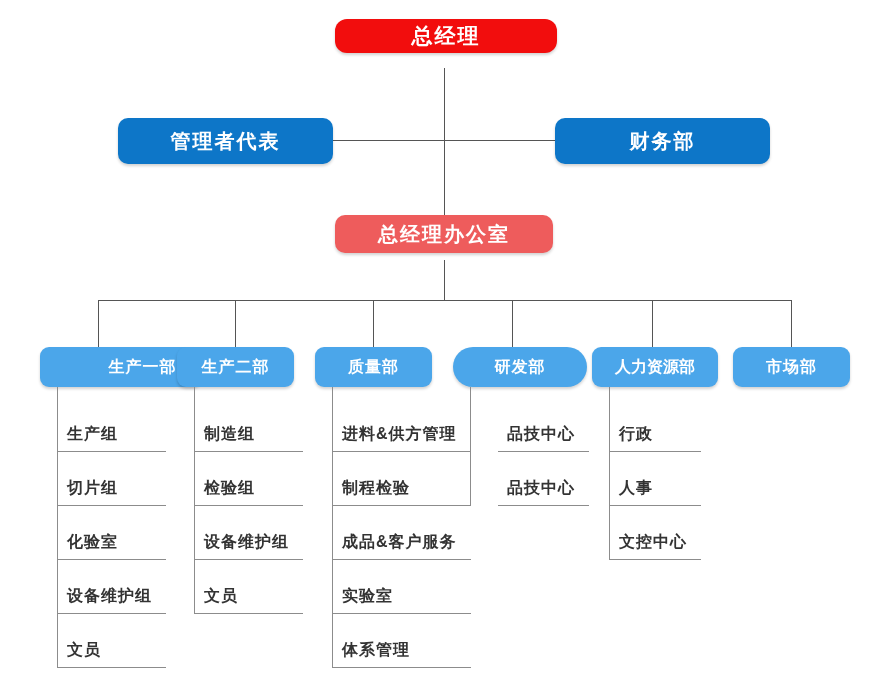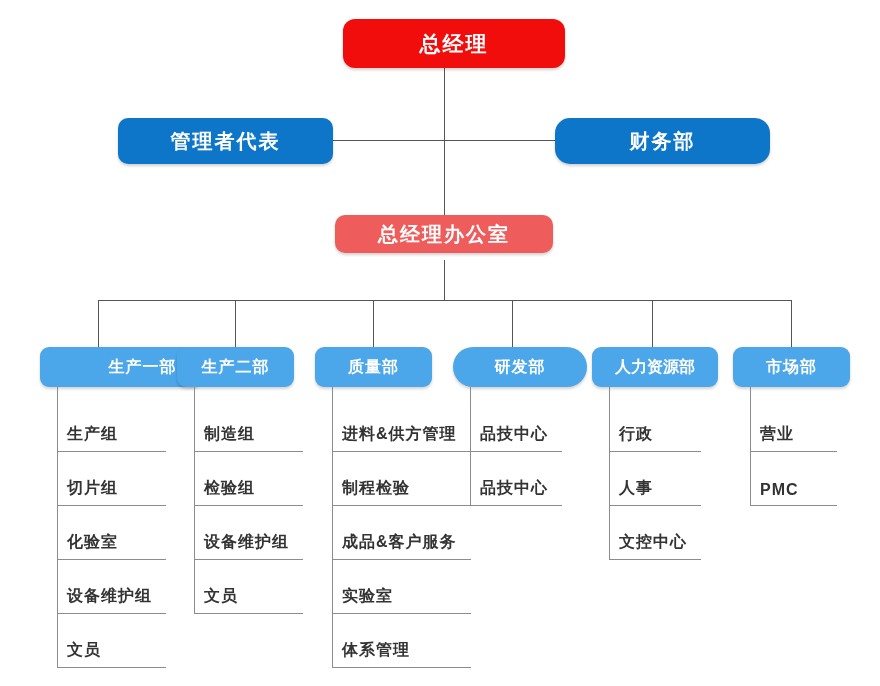--- a/index.html
+++ b/index.html
@@ -17,29 +17,29 @@
     align-items: center;
     justify-content: center;
     color: #ffffff;
     font-weight: bold;
     border-radius: 10px;
     box-shadow: 0 2px 3px rgba(0,0,0,0.18);
     letter-spacing: 2px;
     white-space: nowrap;
   }
   .node-root {
-    left: 343px; top: 19px; width: 222px; height: 49px;
+    left: 335px; top: 19px; width: 222px; height: 34px;
     background: var(--color-root); font-size: 21px; border-radius: 12px;
   }
   .node-staff {
     top: 118px; width: 215px; height: 46px;
     background: var(--color-staff); font-size: 20px;
   }
   .node-staff-left  { left: 118px; }
-  .node-staff-right { left: 555px; border-radius: 15px; }
+  .node-staff-right { left: 555px; }
   .node-office {
     left: 335px; top: 215px; width: 218px; height: 38px;
     background: var(--color-office); font-size: 20px;
   }
   .node-dept {
     top: 347px; height: 40px; width: 117px;
     background: var(--color-dept); font-size: 16px; border-radius: 9px;
     letter-spacing: 1px;
   }
   .dept-1 { left: 40px; padding-left: 44px; }
@@ -83,21 +83,21 @@
     border-bottom: 1px solid var(--color-item-line);
     font-size: 16px;
     font-weight: 600;
     color: var(--color-item-text);
     white-space: nowrap;
     letter-spacing: 1px;
   }
   .ladder-1 { left: 57px; }
   .ladder-2 { left: 194px; }
   .ladder-3 { left: 332px; }
-  .ladder-4 { left: 470px; }
+  .ladder-4 { left: 470px; padding-left: 27px; }
   .ladder-5 { left: 609px; }
   .ladder-6 { left: 750px; }
 </style>
 </head>
 <body>
 
 <div class="canvas">
 
   <div class="line vline line-root-office"></div>
   <div class="line hline line-staff"></div>
@@ -144,18 +144,14 @@
   </ul>
   <ul class="ladder ladder-4">
     <li>品技中心</li>
     <li>品技中心</li>
   </ul>
   <ul class="ladder ladder-5">
     <li>行政</li>
     <li>人事</li>
     <li>文控中心</li>
   </ul>
-  <ul class="ladder ladder-6">
-    <li>营业</li>
-    <li>PMC</li>
-  </ul>
 
 </div>
 
 </body></html>

